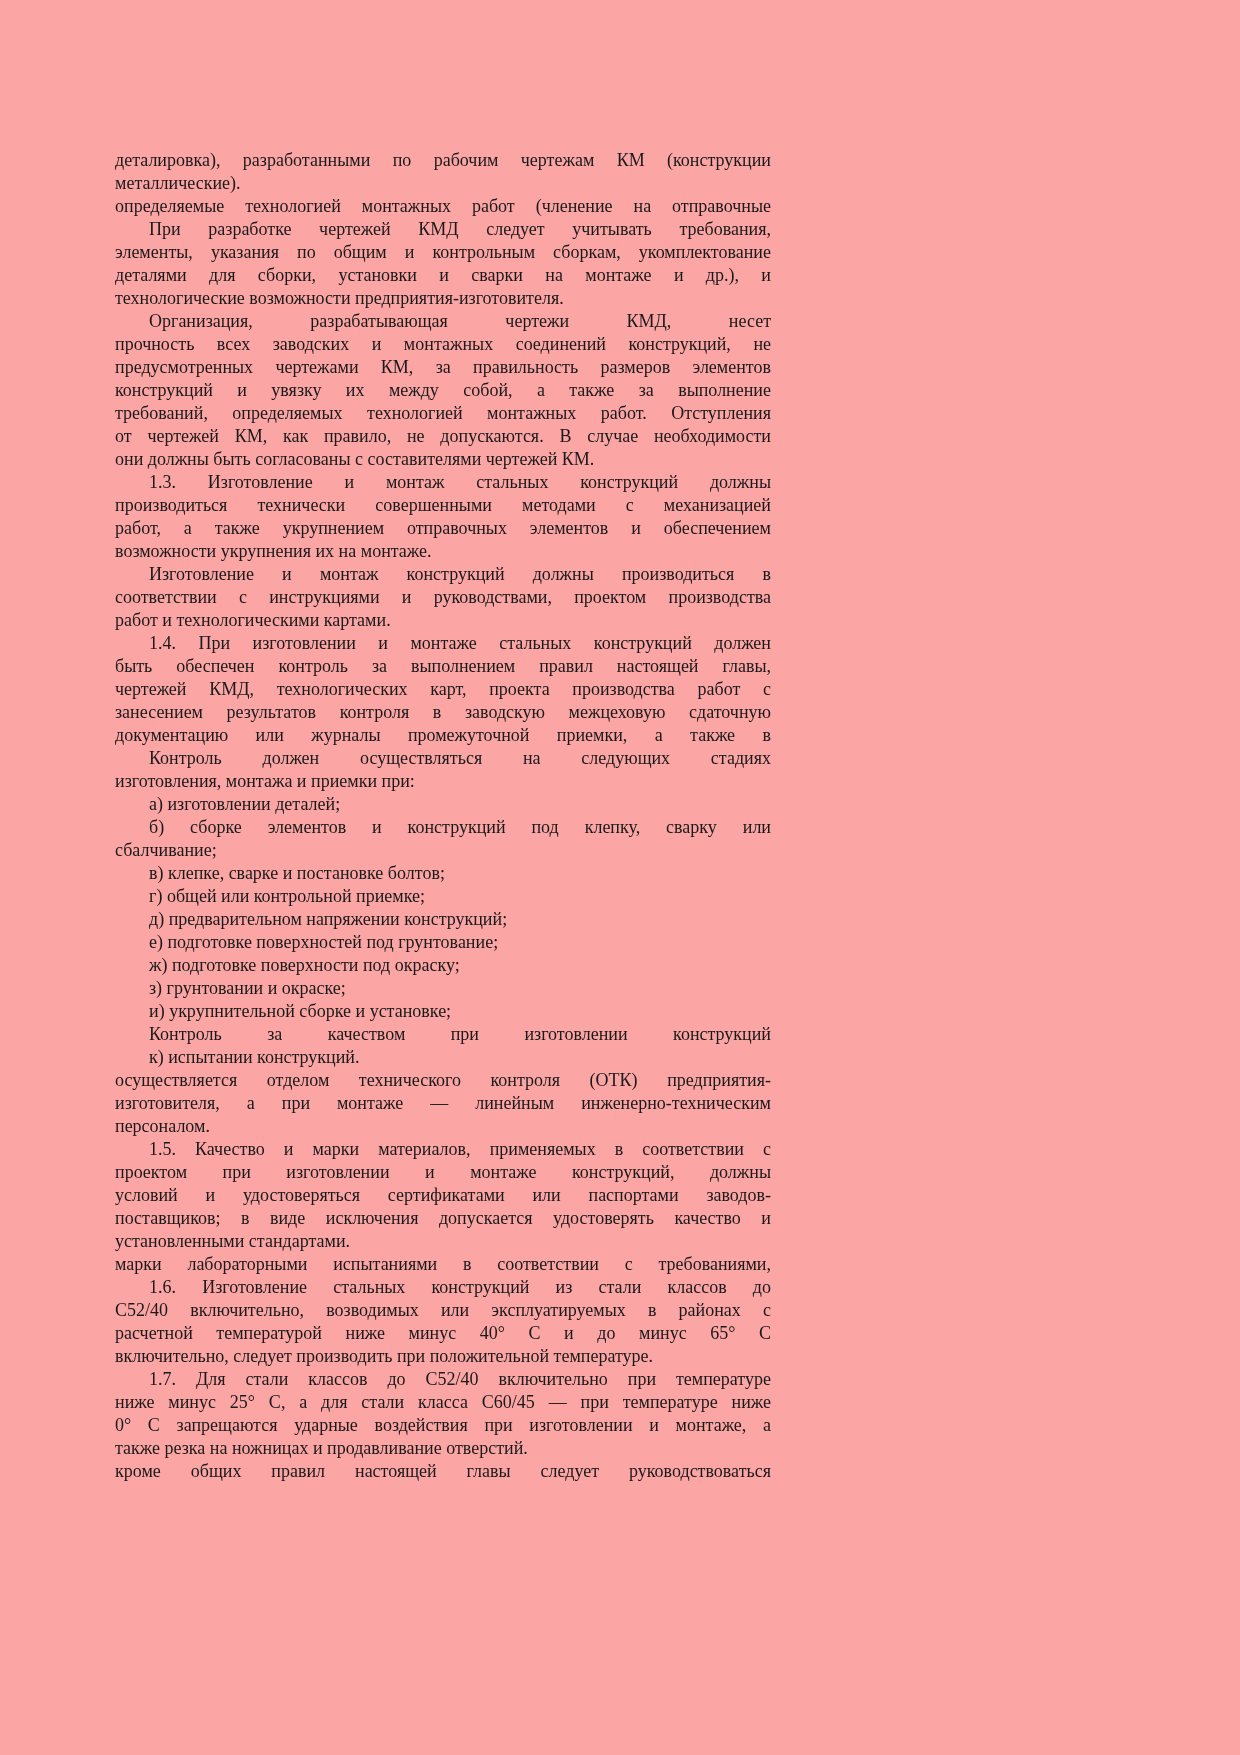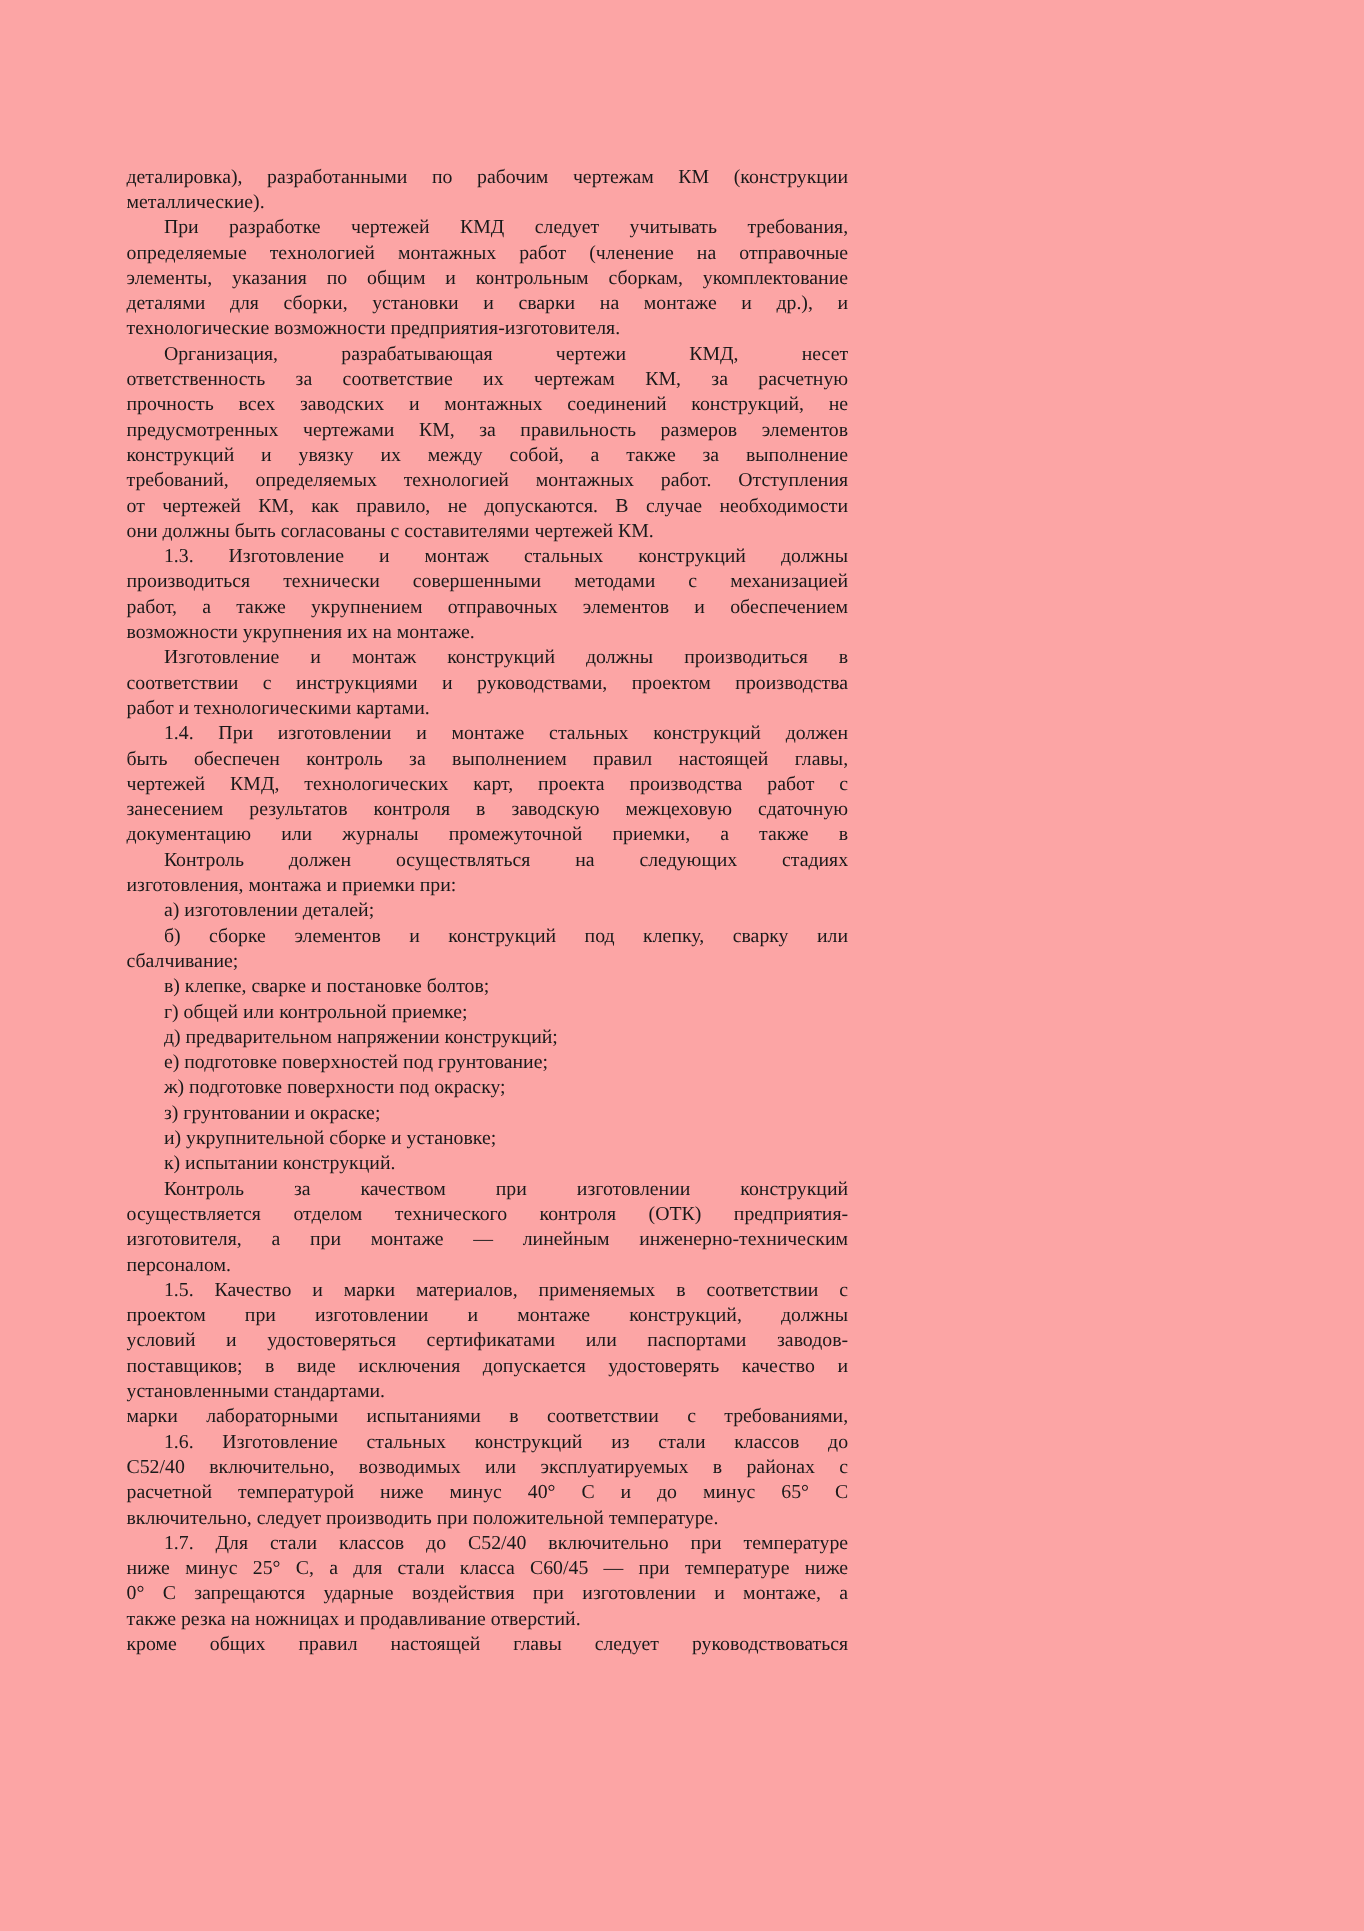--- a/index.html
+++ b/index.html
@@ -26,27 +26,26 @@
   .line.indent { text-indent: 34px; }
   .num { font-weight: normal; }
 </style>
 </head>
 <body>
 
 <div class="page">
   <div class="text-column">
       <div class="line j">деталировка), разработанными по рабочим чертежам КМ (конструкции</div>
       <div class="line">металлические).</div>
+      <div class="line j">определяемые технологией монтажных работ (членение на отправочные</div>
       <div class="line indent j">При разработке чертежей КМД следует учитывать требования,</div>
-      <div class="line j">определяемые технологией монтажных работ (членение на отправочные</div>
       <div class="line j">элементы, указания по общим и контрольным сборкам, укомплектование</div>
       <div class="line j">деталями для сборки, установки и сварки на монтаже и др.), и</div>
       <div class="line">технологические возможности предприятия-изготовителя.</div>
       <div class="line indent j">Организация, разрабатывающая чертежи КМД, несет</div>
-      <div class="line j">ответственность за соответствие их чертежам КМ, за расчетную</div>
       <div class="line j">прочность всех заводских и монтажных соединений конструкций, не</div>
       <div class="line j">предусмотренных чертежами КМ, за правильность размеров элементов</div>
       <div class="line j">конструкций и увязку их между собой, а также за выполнение</div>
       <div class="line j">требований, определяемых технологией монтажных работ. Отступления</div>
       <div class="line j">от чертежей КМ, как правило, не допускаются. В случае необходимости</div>
       <div class="line">они должны быть согласованы с составителями чертежей КМ.</div>
       <div class="line indent j"><b class="num">1.3.</b> Изготовление и монтаж стальных конструкций должны</div>
       <div class="line j">производиться технически совершенными методами с механизацией</div>
       <div class="line j">работ, а также укрупнением отправочных элементов и обеспечением</div>
       <div class="line">возможности укрупнения их на монтаже.</div>
@@ -63,22 +62,22 @@
       <div class="line indent">а) изготовлении деталей;</div>
       <div class="line indent j">б) сборке элементов и конструкций под клепку, сварку или</div>
       <div class="line">сбалчивание;</div>
       <div class="line indent">в) клепке, сварке и постановке болтов;</div>
       <div class="line indent">г) общей или контрольной приемке;</div>
       <div class="line indent">д) предварительном напряжении конструкций;</div>
       <div class="line indent">е) подготовке поверхностей под грунтование;</div>
       <div class="line indent">ж) подготовке поверхности под окраску;</div>
       <div class="line indent">з) грунтовании и окраске;</div>
       <div class="line indent">и) укрупнительной сборке и установке;</div>
+      <div class="line indent j">Контроль за качеством при изготовлении конструкций</div>
       <div class="line indent">к) испытании конструкций.</div>
-      <div class="line indent j">Контроль за качеством при изготовлении конструкций</div>
       <div class="line j">осуществляется отделом технического контроля (ОТК) предприятия-</div>
       <div class="line j">изготовителя, а при монтаже — линейным инженерно-техническим</div>
       <div class="line">персоналом.</div>
       <div class="line indent j"><b class="num">1.5.</b> Качество и марки материалов, применяемых в соответствии с</div>
       <div class="line j">проектом при изготовлении и монтаже конструкций, должны</div>
       <div class="line j">условий и удостоверяться сертификатами или паспортами заводов-</div>
       <div class="line j">поставщиков; в виде исключения допускается удостоверять качество и</div>
       <div class="line">установленными стандартами.</div>
       <div class="line j">марки лабораторными испытаниями в соответствии с требованиями,</div>
       <div class="line indent j"><b class="num">1.6.</b> Изготовление стальных конструкций из стали классов до</div>

